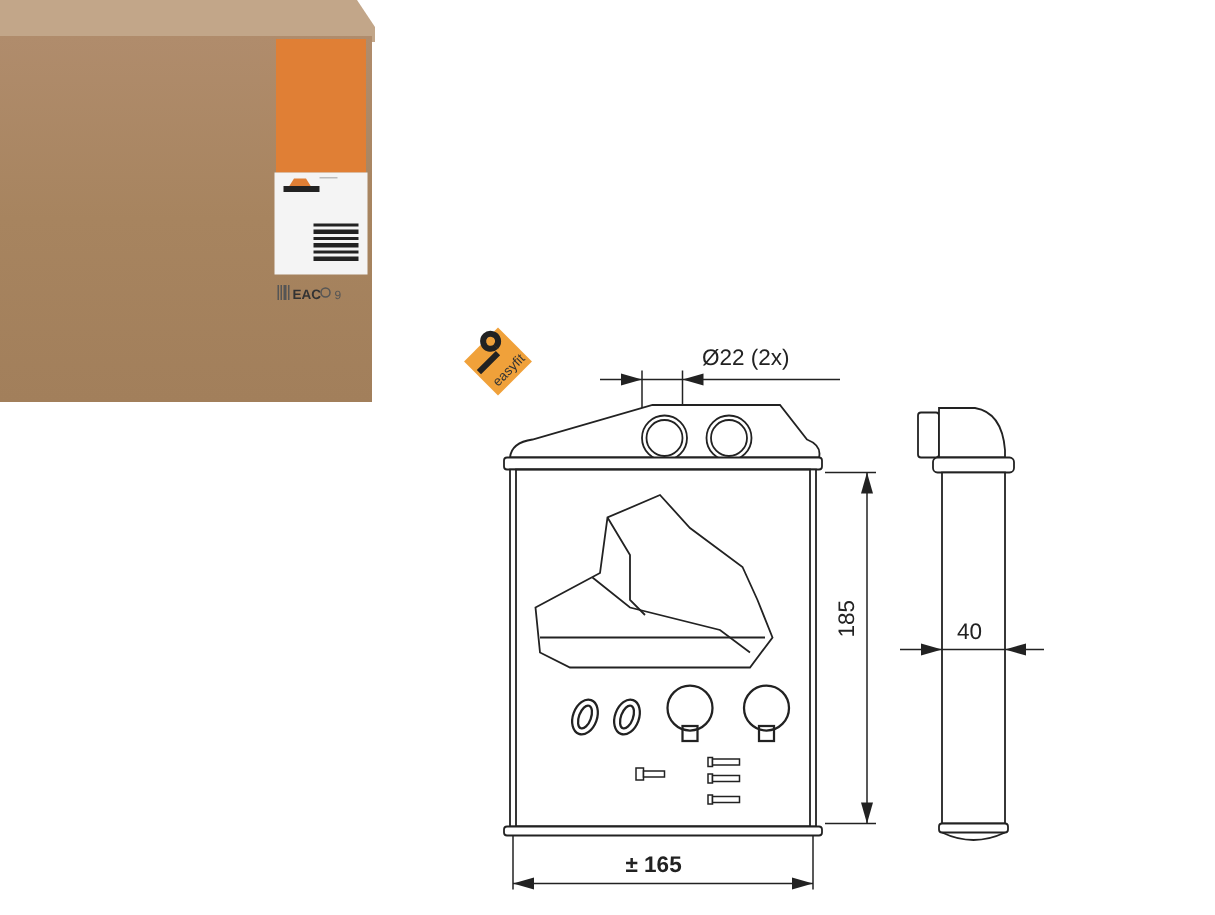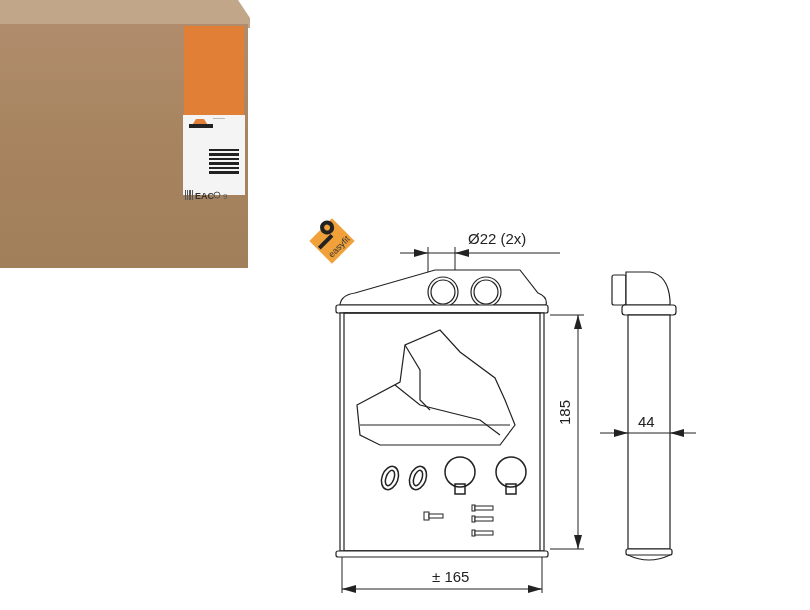--- a/index.html
+++ b/index.html
@@ -3,21 +3,21 @@
 <meta charset="utf-8">
 <style>
   html, body { margin: 0; padding: 0; background: #ffffff; }
   body { width: 810px; height: 610px; position: relative; overflow: hidden;
          font-family: "Liberation Sans", sans-serif; }
   .abs { position: absolute; }
   .box-front { left: 0; top: 24px; width: 248px; height: 244px;
                background: linear-gradient(180deg, #b08c6c 0%, #a7845f 50%, #a27f5b 100%); }
   .box-top { left: 0; top: 0; width: 250px; height: 28px; }
   .label-orange { left: 184px; top: 26px; width: 60px; height: 89px; background: #e07f35; }
-  .label-white { left: 183px; top: 115px; width: 62px; height: 80px; background: #f4f4f4; }
+  .label-white { left: 183px; top: 115px; width: 62px; height: 68px; background: #f4f4f4; }
   .dim-text { font-size: 15px; color: #222; }
   svg text { font-family: "Liberation Sans", sans-serif; }
 </style>
 </head>
 <body>
 
 <div class="abs">
   <svg class="abs box-top" viewBox="0 0 250 28" width="250" height="28">
     <polygon points="0,0 238,0 250,18 250,28 0,28" fill="#c2a689"></polygon>
   </svg>
@@ -130,14 +130,14 @@
     <line x1="342" y1="557" x2="342" y2="593"></line>
     <line x1="542" y1="557" x2="542" y2="593"></line>
     <line x1="342" y1="589" x2="542" y2="589"></line>
   </g>
   <polygon points="342,589 356,585 356,593" fill="#222"></polygon>
   <polygon points="542,589 528,585 528,593" fill="#222"></polygon>
 </svg>
 
 <div class="abs dim-text" style="left:468px;top:230px;">Ø22 (2x)</div>
 <div class="abs dim-text" style="left:556px;top:425px;transform:rotate(-90deg);transform-origin:left top;">185</div>
-<div class="abs dim-text" style="left:638px;top:413px;">44</div>
-<div class="abs dim-text" style="left:432px;top:568px;">± 165</div>
+<div class="abs dim-text" style="left:638px;top:413px;">40</div>
+<div class="abs dim-text" style="left:417px;top:568px;font-weight:bold;">± 165</div>
 
 </body></html>

